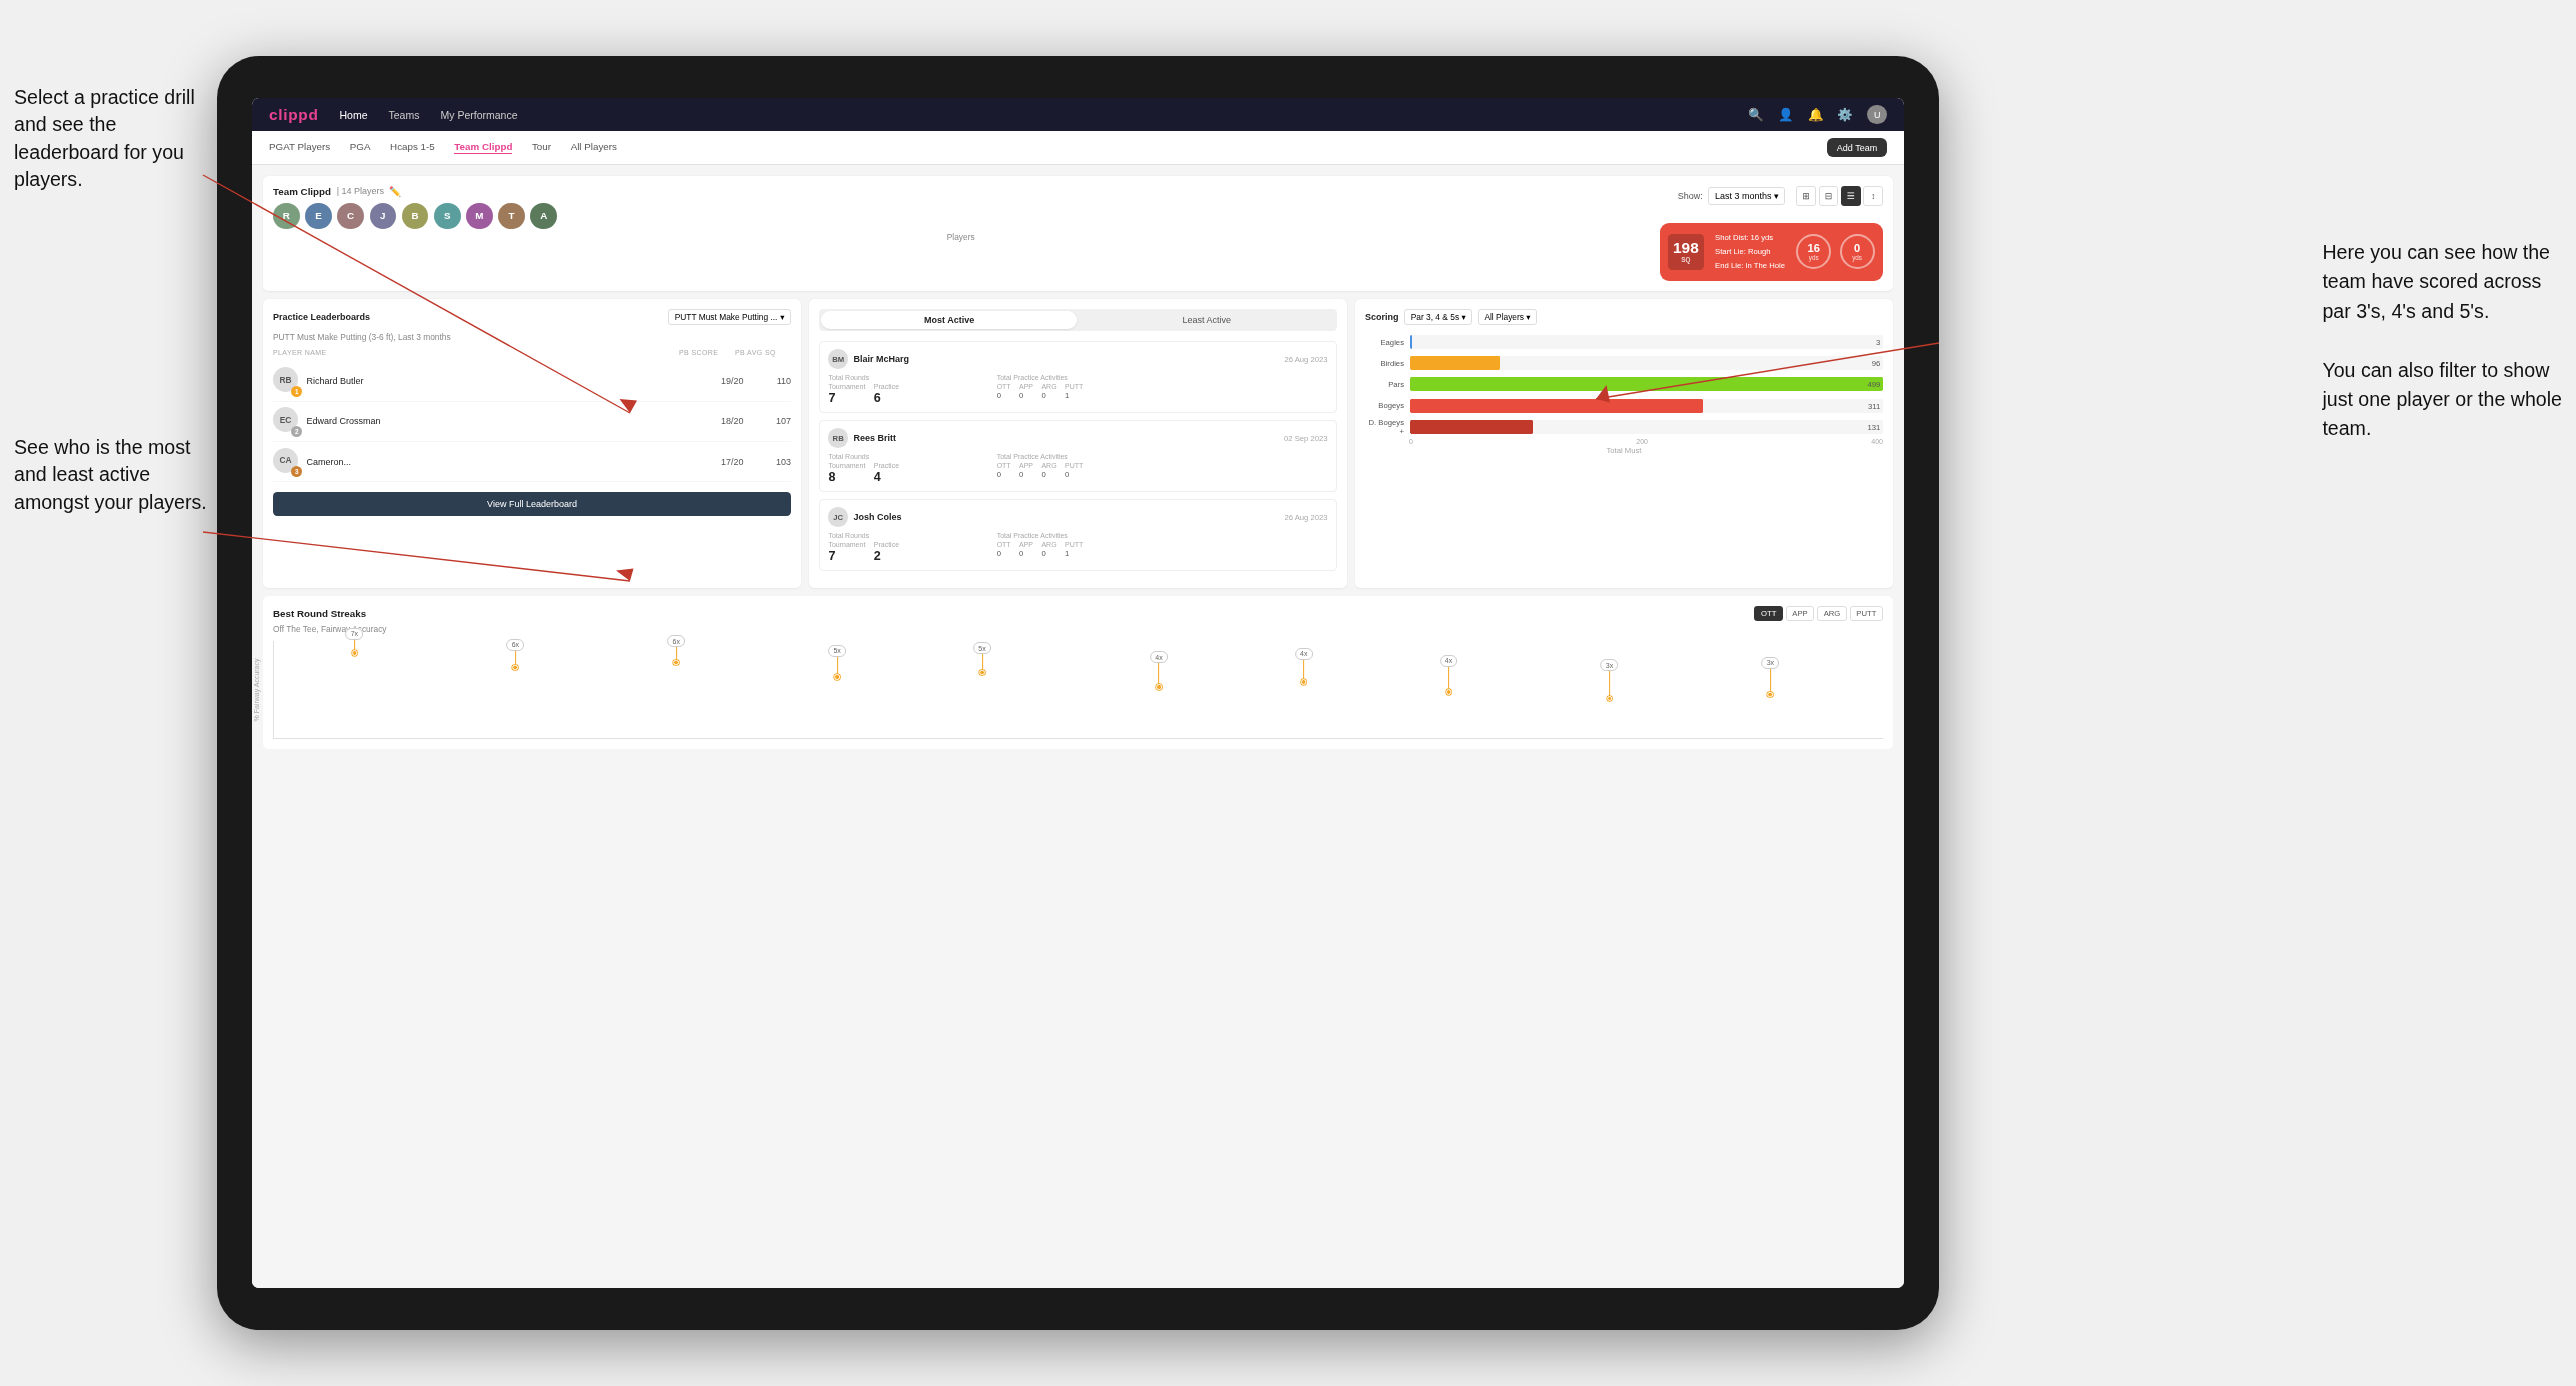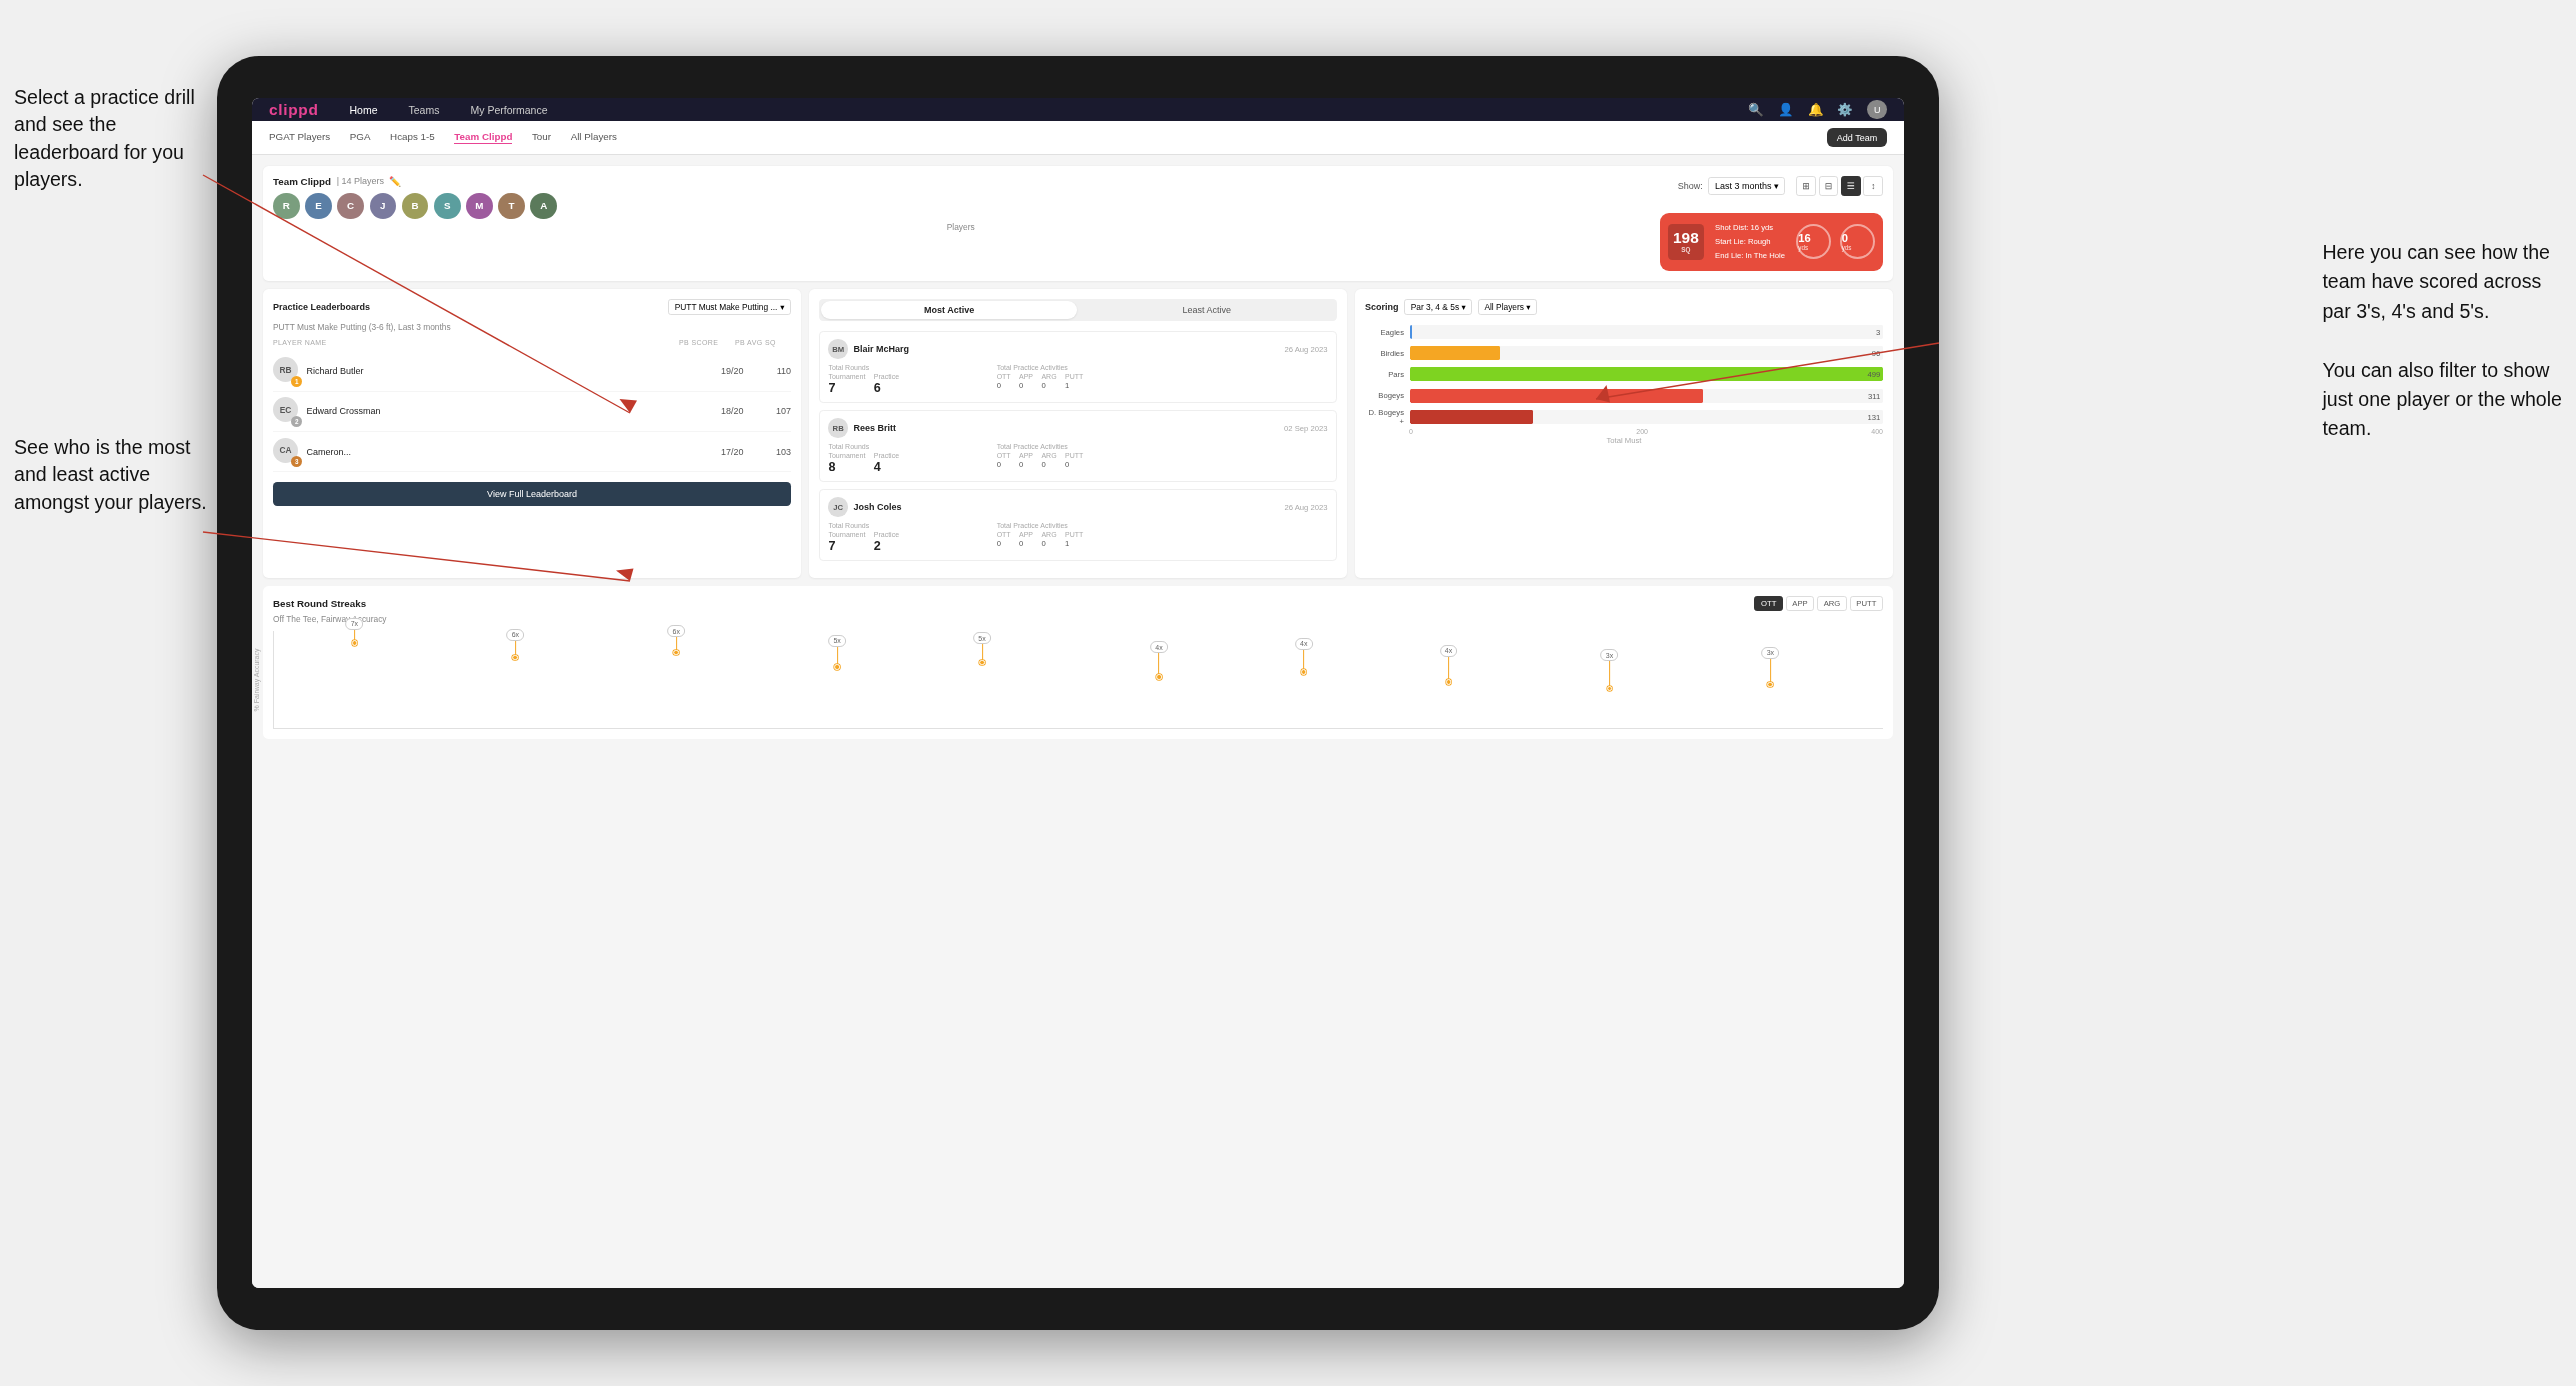--- a/index.html
+++ b/index.html
@@ -41,26 +41,26 @@
       height: 1190px;
       background: #fff;
       border-radius: 7px;
       overflow: hidden;
       display: flex;
       flex-direction: column;
     }
 
     
     .nav-bar {
-      height: 23px;
+      height: 33px;
       background: #1a1a2e;
       display: flex;
       align-items: center;
       padding: 0 17px;
-      gap: 31px;
+      gap: 21px;
       flex-shrink: 0;
     }
 
     .nav-logo {
       color: #e84393;
       font-weight: 700;
       font-size: 15.4px;
       letter-spacing: 0.7px;
     }
 
@@ -591,20 +591,21 @@
       margin-left: auto;
     }
 
     .shot-circle {
       width: 35px;
       height: 35px;
       border-radius: 50%;
       border: 2.1px solid rgba(255,255,255,0.5);
       display: flex;
       flex-direction: column;
+      align-items: center;
       justify-content: center;
     }
 
     .shot-circle-val { font-size: 11.2px; font-weight: 700; }
     .shot-circle-unit { font-size: 6.3px; opacity: 0.8; }
 
     
     .streaks-card {
       background: #fff;
       border-radius: 5.6px;

